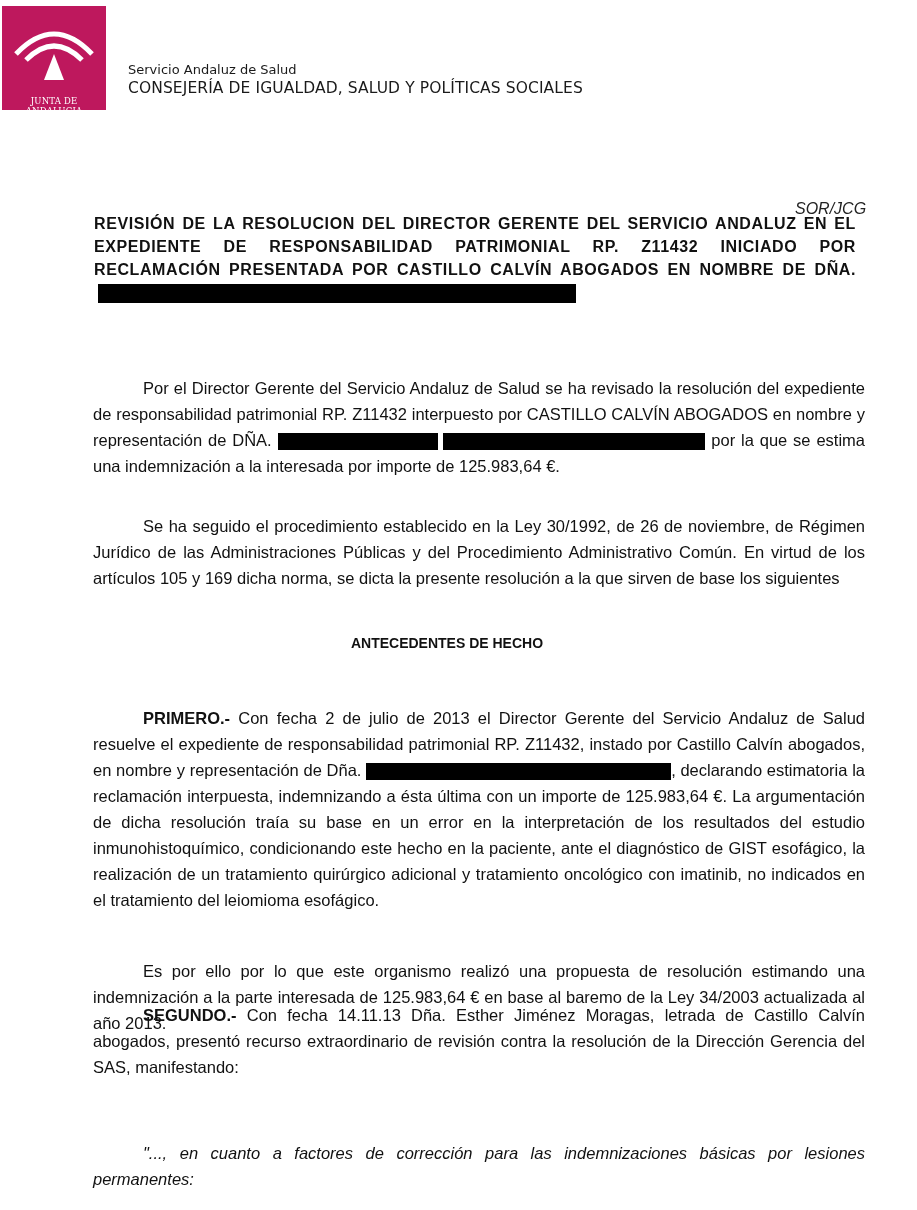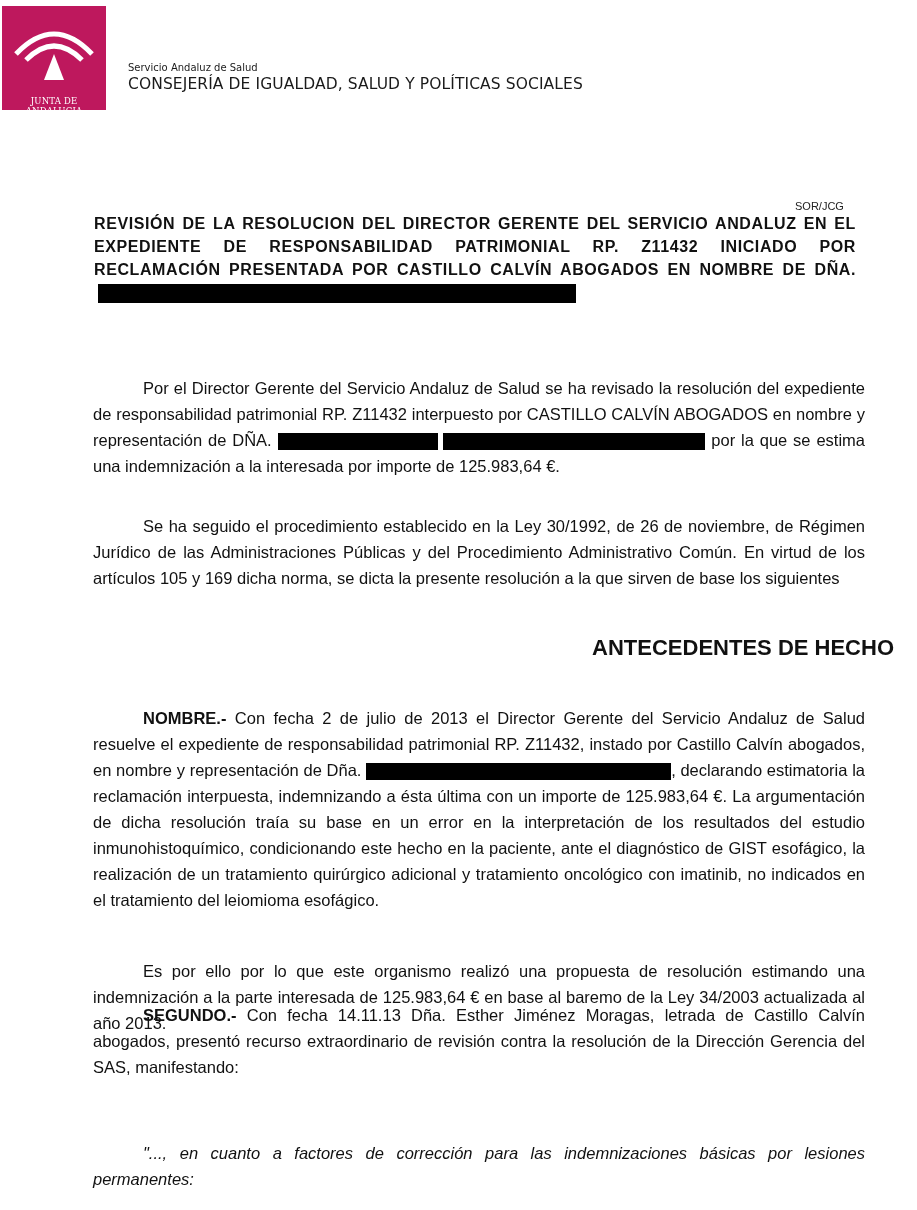--- a/index.html
+++ b/index.html
@@ -1,28 +1,28 @@
 <!DOCTYPE html>
 <html><head>
   <meta charset="utf-8">
   <style>
     html, body { margin:0; padding:0; background:#ffffff; }
     body { width:917px; height:1210px; position:relative; overflow:hidden; color:#111; font-family:"Liberation Sans", sans-serif; }
     .logo { position:absolute; left:2px; top:6px; width:104px; height:104px; background:#be185d; }
     .logo svg { position:absolute; left:10px; top:12px; }
     .logo-text { position:absolute; left:0; width:104px; top:90px; text-align:center; color:#fff; font-family:"DejaVu Serif", serif; font-size:8.5px; letter-spacing:0.2px; }
     .org { position:absolute; left:128px; top:62px; font-family:"DejaVu Sans", sans-serif; color:#1a1a1a; }
-    .org .l1 { font-size:10px; }
+    .org .l1 { font-size:13px; }
     .org .l2 { font-size:15.5px; margin-top:2px; letter-spacing:0.1px; }
-    .ref { position:absolute; left:795px; top:200px; font-size:11px; color:#222; }
+    .ref { position:absolute; left:795px; top:200px; font-size:16px; color:#222;font-style:italic; }
     .title { position:absolute; left:94px; top:212px; width:762px; font-weight:bold; font-size:16px; line-height:23px; text-align:justify; letter-spacing:0.6px; }
     .redact { display:inline-block; background:#000; vertical-align:middle; }
     .p { position:absolute; left:93px; width:772px; font-size:16.5px; line-height:26px; text-align:justify; }
     .ind { text-indent:50px; }
-    .heading { position:absolute; left:0; width:894px; text-align:right; top:635px; font-weight:bold; font-size:22px; }
+    .heading { position:absolute; left:0; width:894px; text-align:center; top:635px; font-weight:bold; font-size:14px; }
     .it { font-style:italic; }
     b { font-weight:bold; }
   </style>
 </head>
 <body>
 
 <div class="logo">
   <svg width="84" height="74" viewBox="0 0 84 74">
     <path d="M4 36 Q42 -4 80 36" stroke="#fff" stroke-width="5" fill="none"></path>
     <path d="M14 42 Q42 14 70 42" stroke="#fff" stroke-width="5" fill="none"></path>
@@ -48,21 +48,21 @@
   <span class="redact" style="width:160px;height:17px;"></span>
   <span class="redact" style="width:262px;height:17px;"></span>
   <span>por la que se estima una indemnización a la interesada por importe de 125.983,64 €.</span>
 </div>
 
 <div class="p ind" style="top:513px;">Se ha seguido el procedimiento establecido en la Ley 30/1992, de 26 de noviembre, de Régimen Jurídico de las Administraciones Públicas y del Procedimiento Administrativo Común. En virtud de los artículos 105 y 169 dicha norma, se dicta la presente resolución a la que sirven de base los siguientes</div>
 
 <div class="heading">ANTECEDENTES DE HECHO</div>
 
 <div class="p ind" style="top:705px;">
-  <b>NOMBRE.-</b>
+  <b>PRIMERO.-</b>
   <span>Con fecha 2 de julio de 2013 el Director Gerente del Servicio Andaluz de Salud resuelve el expediente de responsabilidad patrimonial RP. Z11432, instado por Castillo Calvín abogados, en nombre y representación de Dña.</span>
   <span class="redact" style="width:305px;height:17px;"></span><span>, declarando estimatoria la reclamación interpuesta, indemnizando a ésta última con un importe de 125.983,64 €. La argumentación de dicha resolución traía su base en un error en la interpretación de los resultados del estudio inmunohistoquímico, condicionando este hecho en la paciente, ante el diagnóstico de GIST esofágico, la realización de un tratamiento quirúrgico adicional y tratamiento oncológico con imatinib, no indicados en el tratamiento del leiomioma esofágico.</span>
 </div>
 
 <div class="p ind" style="top:958px;">Es por ello por lo que este organismo realizó una propuesta de resolución estimando una indemnización a la parte interesada de 125.983,64 € en base al baremo de la Ley 34/2003 actualizada al año 2013.</div>
 
 <div class="p ind" style="top:1002px;">
   <b>SEGUNDO.-</b>
   <span>Con fecha 14.11.13 Dña. Esther Jiménez Moragas, letrada de Castillo Calvín abogados, presentó recurso extraordinario de revisión contra la resolución de la Dirección Gerencia del SAS, manifestando:</span>
 </div>

